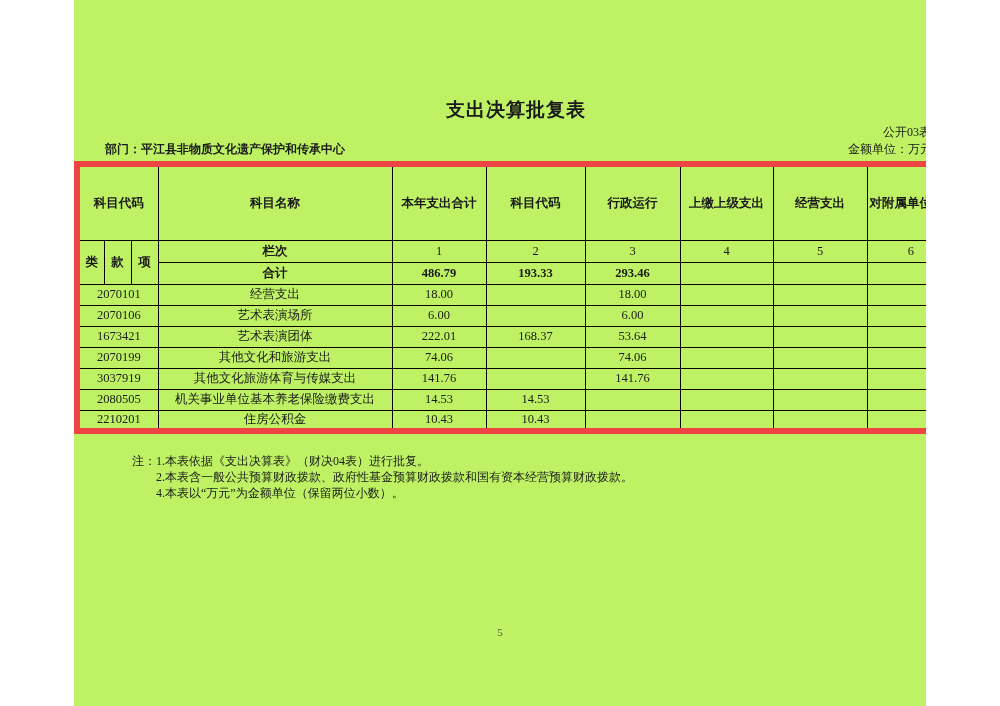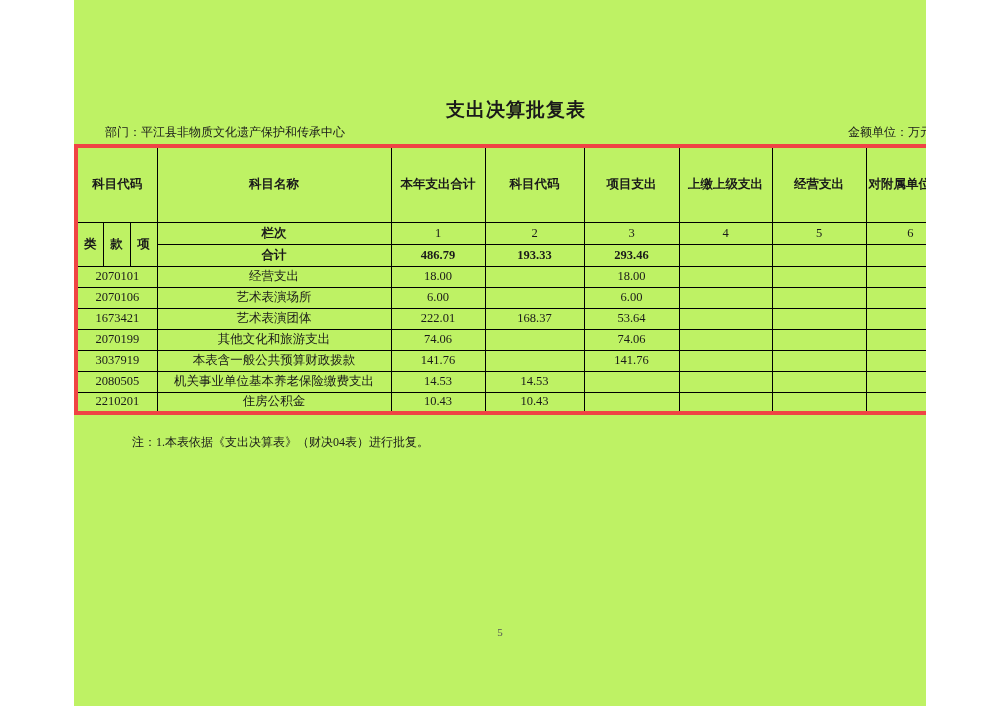--- a/index.html
+++ b/index.html
@@ -38,28 +38,28 @@
     line-height: 15px;
   }
   .dept-line {
     display: flex;
     justify-content: space-between;
     font-size: 12px;
     line-height: 16px;
     margin-top: 1px;
     margin-bottom: 4px;
   }
-  .dept-line .dept { padding-left: 31px; }
+  .dept-line .dept { padding-left: 31px; font-weight: bold; }
   .dept-line .unit { padding-right: 26px; text-align: right; }
 
   table.approval {
     width: 884px;
     border-collapse: collapse;
     table-layout: fixed;
-    border: 4px solid #ef4444;
+    border: 6px solid #ef4444;
     font-size: 12.5px;
   }
   table.approval td {
     border: 1px solid #000;
     vertical-align: middle;
     text-align: center;
     padding: 0 2px;
     overflow: hidden;
     white-space: nowrap;
   }
@@ -92,20 +92,21 @@
     color: #555;
   }
 </style>
 </head>
 <body>
 
 <div class="page">
   <div class="sheet">
 
     <div class="doc-title">支出决算批复表</div>
+    <div class="form-code-line">公开03表</div>
     <div class="dept-line">
       <span class="dept">部门：平江县非物质文化遗产保护和传承中心</span>
       <span class="unit">金额单位：万元</span>
     </div>
 
     <table class="approval">
       <colgroup>
         <col style="width:27px">
           <col style="width:27px">
           <col style="width:27px">
@@ -116,21 +117,21 @@
         <col style="width:93px">
           <col style="width:94px">
           <col style="width:90px">
       </colgroup>
       <tbody>
         <tr class="r-head">
           <td colspan="3">科目代码</td>
           <td>科目名称</td>
           <td>本年支出合计</td>
           <td>科目代码</td>
-          <td>项目支出</td>
+          <td>行政运行</td>
           <td>上缴上级支出</td>
           <td>经营支出</td>
           <td>对附属单位补助支出</td>
         </tr>
         <tr class="r-small">
           <td class="bold" rowspan="2">类</td>
           <td class="bold" rowspan="2">款</td>
           <td class="bold" rowspan="2">项</td>
           <td class="bold">栏次</td>
           <td>1</td>
@@ -185,21 +186,21 @@
           <td class="name">其他文化和旅游支出</td>
           <td class="num">74.06</td>
           <td class="num"></td>
           <td class="num">74.06</td>
           <td class="num"></td>
           <td class="num"></td>
           <td class="num"></td>
         </tr>
         <tr class="r-data">
           <td class="code" colspan="3">3037919</td>
-          <td class="name">本表含一般公共预算财政拨款</td>
+          <td class="name">其他文化旅游体育与传媒支出</td>
           <td class="num">141.76</td>
           <td class="num"></td>
           <td class="num">141.76</td>
           <td class="num"></td>
           <td class="num"></td>
           <td class="num"></td>
         </tr>
         <tr class="r-data">
           <td class="code" colspan="3">2080505</td>
           <td class="name">机关事业单位基本养老保险缴费支出</td>
@@ -220,19 +221,21 @@
           <td class="num"></td>
           <td class="num"></td>
         </tr>
       </tbody>
     </table>
 
     <div class="notes">
       <span class="notes-prefix">注：</span>
       <div class="notes-lines">
         <div>1.本表依据《支出决算表》（财决04表）进行批复。</div>
+        <div>2.本表含一般公共预算财政拨款、政府性基金预算财政拨款和国有资本经营预算财政拨款。</div>
+        <div>4.本表以“万元”为金额单位（保留两位小数）。</div>
       </div>
     </div>
 
   </div>
 
   <div class="page-number">5</div>
 </div>
 
 </body></html>

